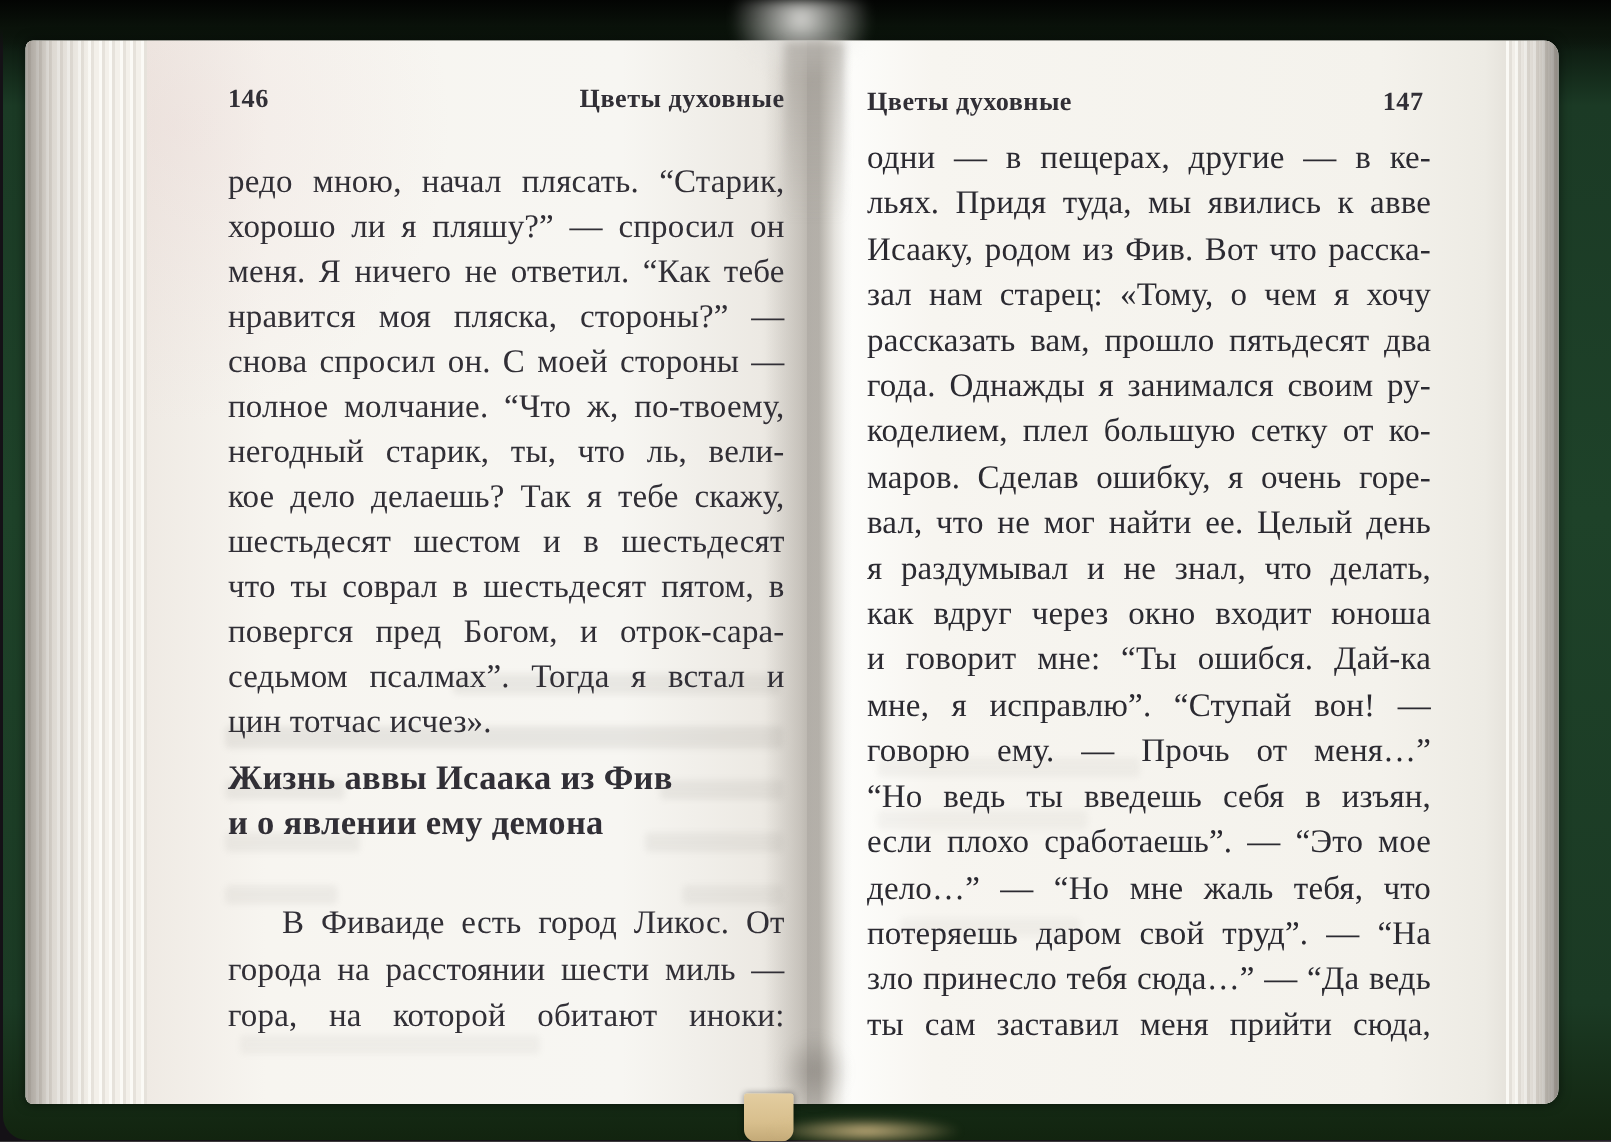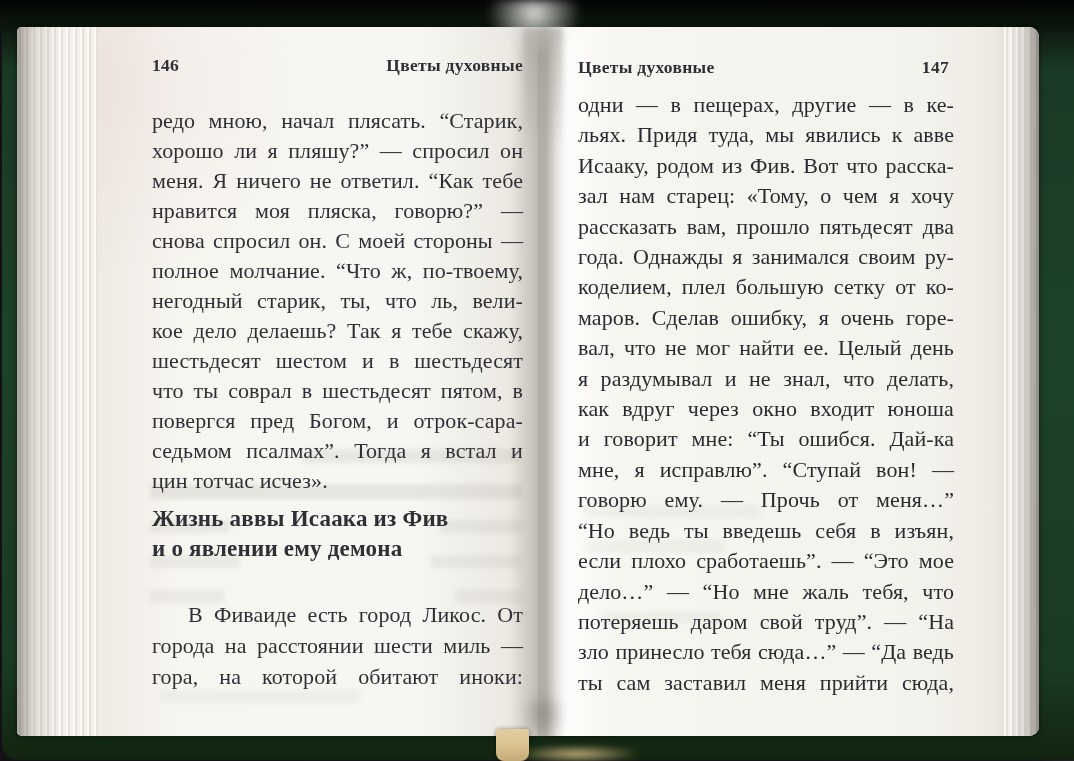--- a/index.html
+++ b/index.html
@@ -122,21 +122,21 @@
 
   <div class="txt hdr hdr-left">
     <span>146</span>
     <span>Цветы духовные</span>
   </div>
 
   <div class="txt body-left">
       <div class="line">редо мною, начал плясать. “Старик,</div>
       <div class="line">хорошо ли я пляшу?” — спросил он</div>
       <div class="line">меня. Я ничего не ответил. “Как тебе</div>
-      <div class="line">нравится моя пляска, говорю?” —</div>
+      <div class="line">нравится моя пляска, стороны?” —</div>
       <div class="line">снова спросил он. С моей стороны —</div>
       <div class="line">полное молчание. “Что ж, по-твоему,</div>
       <div class="line">негодный старик, ты, что ль, вели-</div>
       <div class="line">кое дело делаешь? Так я тебе скажу,</div>
       <div class="line">шестьдесят шестом и в шестьдесят</div>
       <div class="line">что ты соврал в шестьдесят пятом, в</div>
       <div class="line">повергся пред Богом, и отрок-сара-</div>
       <div class="line">седьмом псалмах”. Тогда я встал и</div>
       <div class="line line-end">цин тотчас исчез».</div>
     </div>

